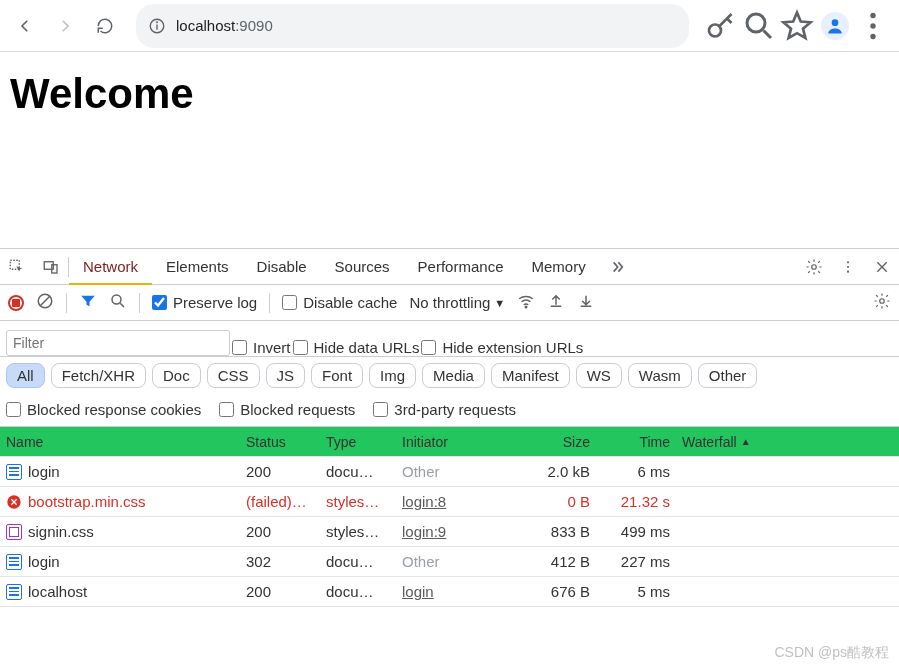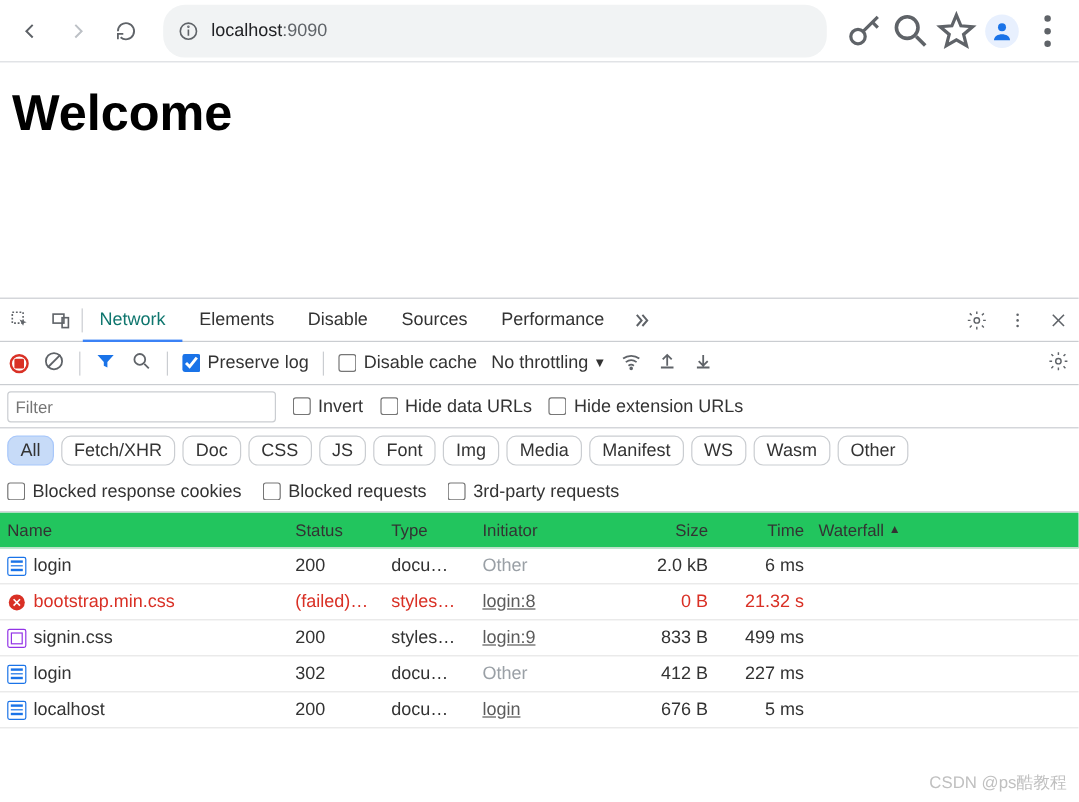--- a/index.html
+++ b/index.html
@@ -21,35 +21,35 @@
 
   
   .page-content { padding: 18px 10px; }
   .page-content h1 { font-size: 42px; font-weight: 700; color: #000; }
 
   
   .devtools { position: absolute; bottom: 0; left: 0; right: 0; height: 420px; border-top: 1px solid #cacdd1; background: #fff; display: flex; flex-direction: column; color: #333; }
 
   .dt-tabs { display: flex; align-items: center; height: 36px; border-bottom: 1px solid #cacdd1; font-size: 15px; color: #333; }
   .dt-tabs .tab { padding: 0 14px; height: 100%; display: flex; align-items: center; cursor: pointer; }
-  .dt-tabs .tab.active { color: #0f766e; border-bottom: 2px solid #3b82f6; margin-bottom: -1px; }
+  .dt-tabs .tab.active { color: #7f1d1d; border-bottom: 2px solid #eab308; margin-bottom: -1px; }
   .dt-tabs .icon-slot { width: 34px; display: flex; justify-content: center; align-items: center; color: #5f6368; }
   .dt-tabs .grow { flex: 1; }
 
   .dt-toolbar { display: flex; align-items: center; height: 36px; border-bottom: 1px solid #cacdd1; padding: 0 8px; font-size: 15px; gap: 12px; }
   .dt-toolbar .sep { width: 1px; height: 20px; background: #cacdd1; }
   .rec-btn { width: 16px; height: 16px; border: 2px solid #d93025; border-radius: 50%; display: flex; align-items: center; justify-content: center; }
   .rec-btn::after { content: ""; width: 8px; height: 8px; background: #d93025; border-radius: 1px; }
   .clear-btn svg, .funnel svg, .search-btn svg, .wifi svg, .up-btn svg, .down-btn svg, .gear svg { width: 18px; height: 18px; }
   .funnel { color: #1a73e8; }
   .throttle-sel { display: flex; align-items: center; gap: 4px; cursor: pointer; }
   .cbox { display: flex; align-items: center; gap: 6px; cursor: pointer; }
   input[type=checkbox] { width: 15px; height: 15px; accent-color: #1a73e8; }
 
-  .dt-filter { display: flex; align-items: center; height: 36px; border-bottom: 1px solid #cacdd1; padding: 0 6px; gap: 14px; font-size: 15px; }
+  .dt-filter { display: flex; align-items: flex-end; height: 36px; border-bottom: 1px solid #cacdd1; padding: 0 6px; gap: 2px; font-size: 15px; }
   .filter-input { width: 224px; height: 26px; border: 1px solid #cacdd1; border-radius: 3px; padding: 0 6px; font-size: 14px; color: #5f6368; }
 
   .dt-chips { display: flex; align-items: center; height: 36px; padding: 0 6px; gap: 6px; font-size: 15px; }
   .chip { border: 1px solid #cacdd1; border-radius: 8px; padding: 3px 10px; cursor: pointer; }
   .chip.active { background: #c7dbf8; border-color: #a8c7fa; }
 
   .dt-opts { display: flex; align-items: center; height: 34px; padding: 0 6px; gap: 18px; font-size: 15px; border-bottom: 1px solid #cacdd1; }
 
   .net-table { flex: 1; overflow: hidden; font-size: 15px; }
   .net-head, .net-row { display: flex; align-items: center; height: 30px; border-bottom: 1px solid #e5e5e5; }
@@ -154,20 +154,21 @@
           <rect x="3" y="5" width="12" height="10"></rect>
           <rect x="13" y="9" width="7" height="11"></rect>
         </svg>
       </div>
     <div class="sep" style="width:1px;height:20px;background:#cacdd1"></div>
     <div class="tab active">Network</div>
     <div class="tab">Elements</div>
     <div class="tab">Disable</div>
     <div class="tab">Sources</div>
     <div class="tab">Performance</div>
+    <div class="tab">Memory</div>
     <div class="icon-slot">
         <svg width="16" height="16" viewBox="0 0 24 24" fill="none" stroke="currentColor" stroke-width="2.5">
           <path d="M7 5l6 7-6 7M14 5l6 7-6 7"></path>
         </svg>
       </div>
     <div class="grow"></div>
     <div class="icon-slot gear">
         <svg viewBox="0 0 24 24" fill="none" stroke="currentColor" stroke-width="1.6">
           <circle cx="12" cy="12" r="3"></circle>
           <path d="M12 2v3M12 19v3M4.2 4.2l2.1 2.1M17.7 17.7l2.1 2.1M2 12h3M19 12h3M4.2 19.8l2.1-2.1M17.7 6.3l2.1-2.1"></path>

